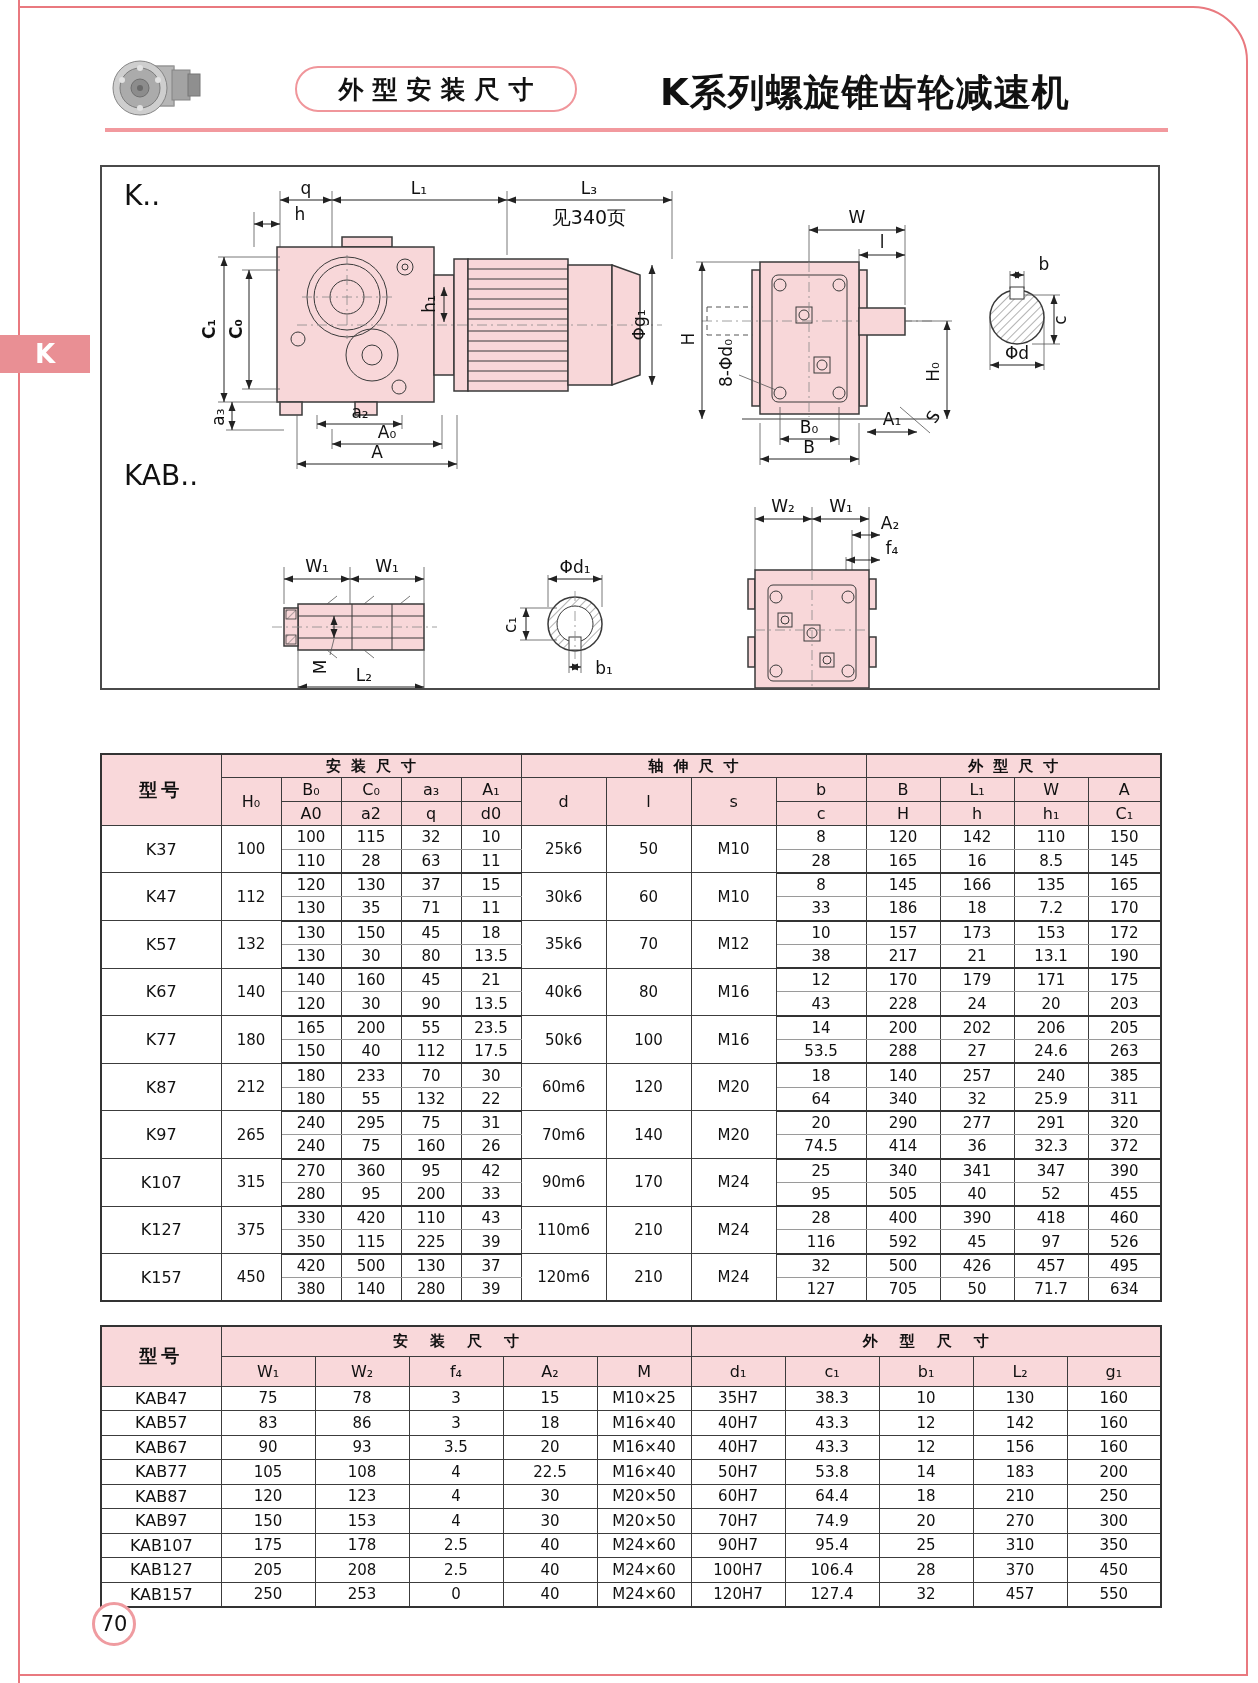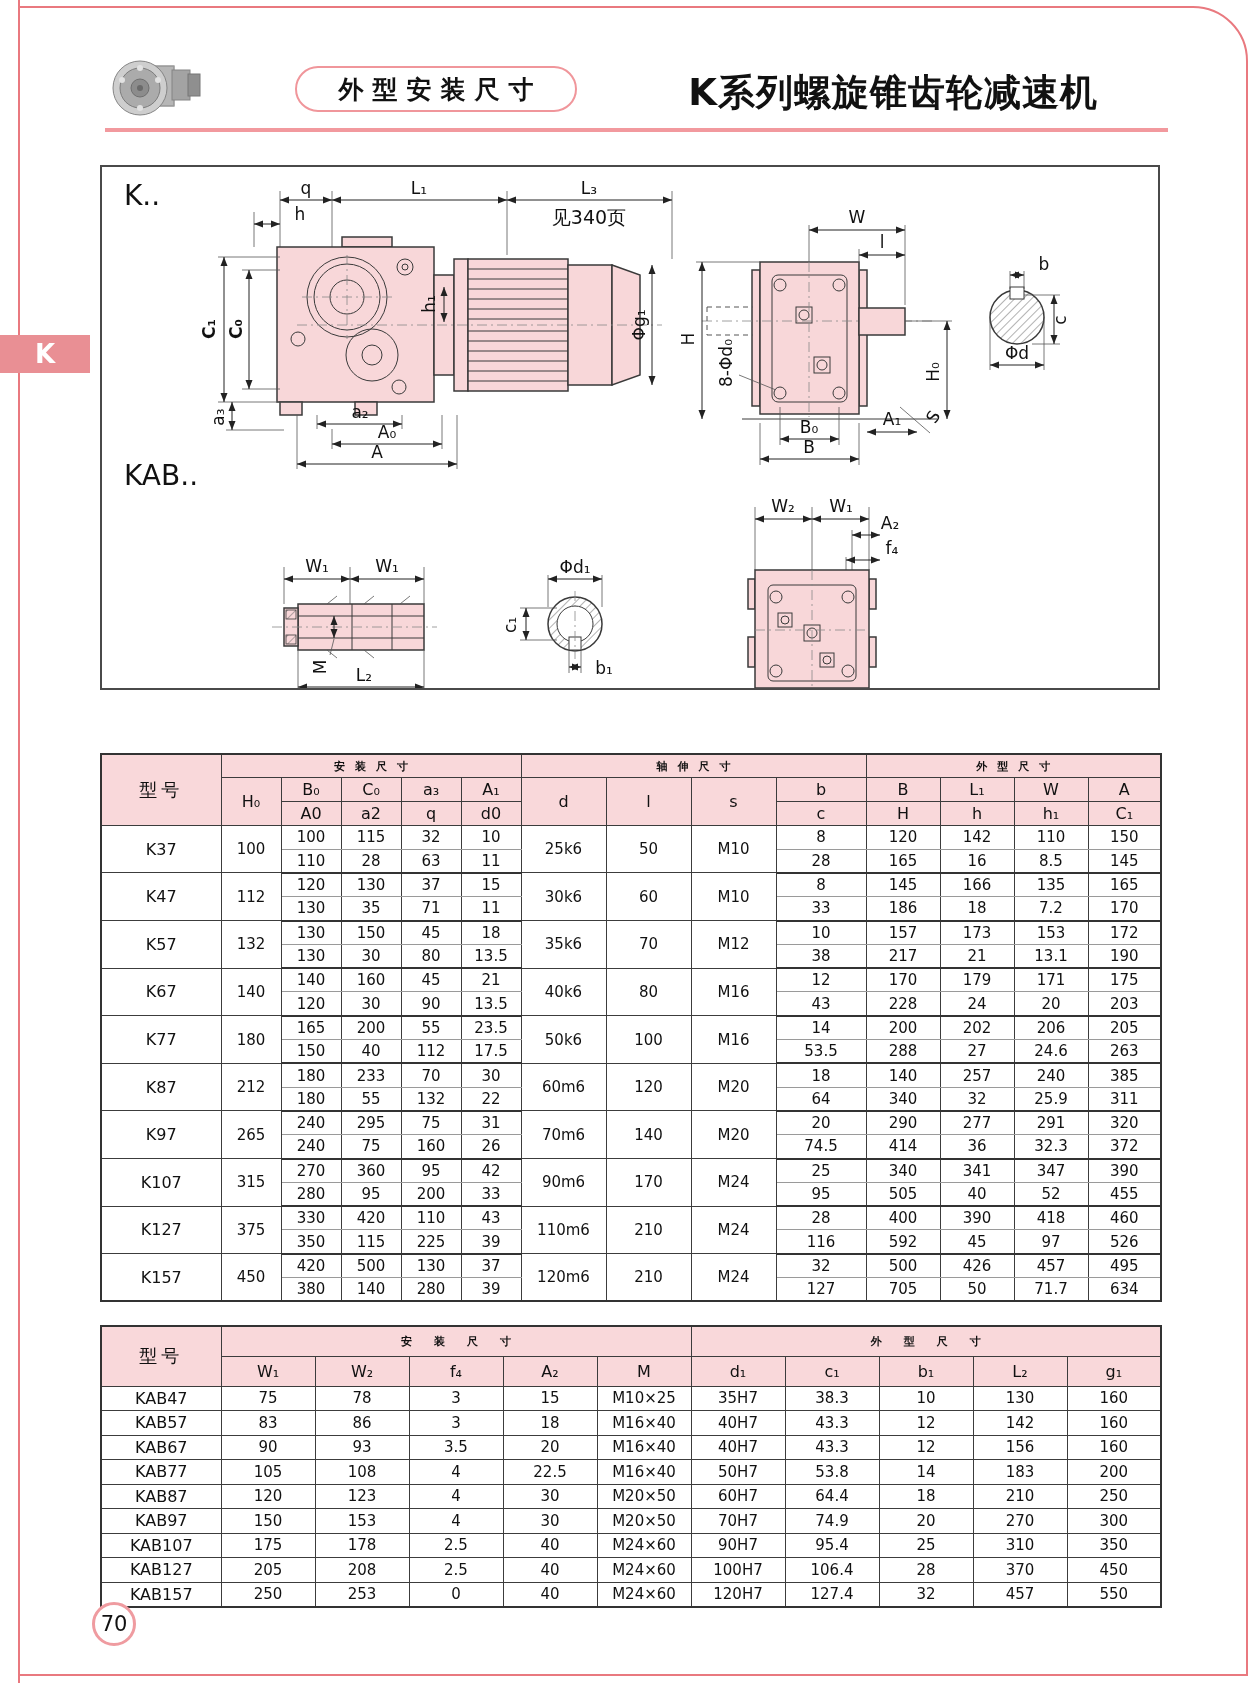--- a/index.html
+++ b/index.html
@@ -7,35 +7,35 @@
        font-family:"DejaVu Sans","Liberation Sans",sans-serif;color:#111;overflow:hidden;}
   .page-border{position:absolute;left:18px;top:6px;width:1230px;height:1670px;
        border:2px solid #e9797f;border-radius:0 55px 0 0;box-sizing:border-box;}
   .left-line{position:absolute;left:18px;top:0;width:2px;height:1683px;background:#e9797f;}
   .k-tab{position:absolute;left:0;top:335px;width:90px;height:38px;background:#e98f94;
        color:#fff;font-size:26px;font-weight:bold;display:flex;align-items:center;justify-content:center;}
   .photo{position:absolute;left:98px;top:50px;width:108px;height:76px;}
   .badge{position:absolute;left:295px;top:66px;width:282px;height:46px;border:2px solid #f0969b;
        border-radius:26px;display:flex;align-items:center;justify-content:center;
        font-size:25px;font-weight:600;letter-spacing:9px;text-indent:9px;box-sizing:border-box;}
-  .title{position:absolute;left:660px;top:68px;width:438px;text-align:right;
+  .title{position:absolute;left:660px;top:68px;width:438px;text-align:left;
        font-size:37px;font-weight:bold;letter-spacing:1px;}
   .header-line{position:absolute;left:105px;top:128px;width:1063px;height:4px;background:#f2999e;}
   .diagram-box{position:absolute;left:100px;top:165px;width:1060px;height:525px;
        border:2px solid #4a4a4a;box-sizing:border-box;background:#fff;}
   .t-wrap1{position:absolute;left:100px;top:753px;}
   .t-wrap2{position:absolute;left:100px;top:1325px;}
   table{border-collapse:collapse;table-layout:fixed;width:1060px;border:2px solid #333;}
   td{border:1px solid #3c3c3c;text-align:center;font-size:15px;padding:0;overflow:hidden;white-space:nowrap;}
   #t1 tr{height:23.8px;} #t2 tr{height:24.5px;}
   tr.gh{height:31px;} tr.sh{height:25px;} #t2 tr.gh,#t2 tr.sh{height:30px;}
   td.hdr{background:#f9d8da;font-size:16px;}
-  td.grp{font-size:11px;font-weight:600;letter-spacing:10px;text-indent:10px;}
+  td.grp{font-size:15px;font-weight:600;letter-spacing:10px;text-indent:10px;}
   #t2 td.grp{letter-spacing:22px;text-indent:22px;}
-  td.modelh{font-size:18px;font-weight:400;letter-spacing:4px;margin-top:24px;}
+  td.modelh{font-size:18px;font-weight:700;letter-spacing:4px;margin-top:24px;}
   td.model{font-size:16px;}
   td.sub{border-bottom:1px solid #9a9a9a;}
   tr.mend td{border-bottom:2px solid #333;}
   .page-circle{position:absolute;left:92px;top:1602px;width:44px;height:44px;border:3px solid #ef9ba0;
        border-radius:50%;display:flex;align-items:center;justify-content:center;
        font-size:21px;box-sizing:border-box;background:#fff;}
   
   .pink{fill:#f8d7d9;stroke:#3a3a3a;stroke-width:1.5;}
   .thin{fill:none;stroke:#3a3a3a;stroke-width:1;}
   .dim{stroke:#222;stroke-width:1;fill:none;marker-start:url(#ar);marker-end:url(#ar);}

